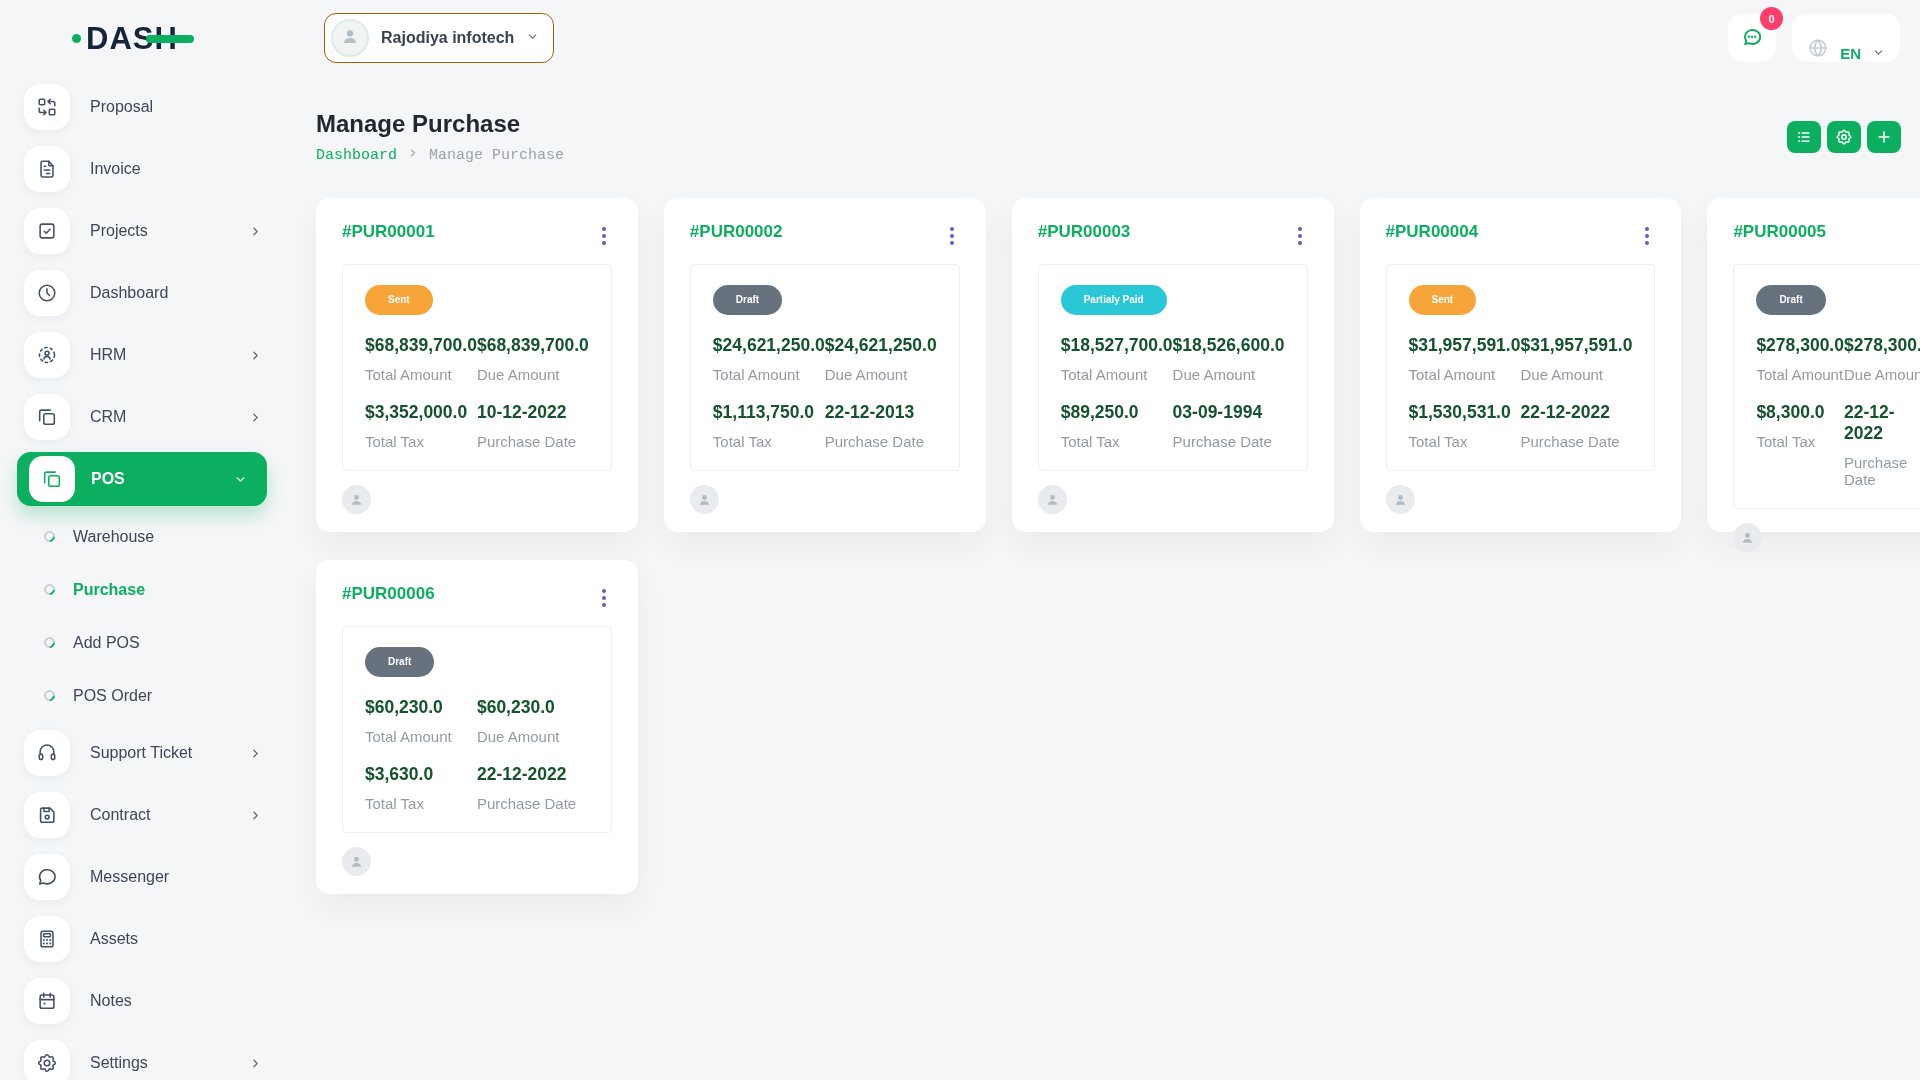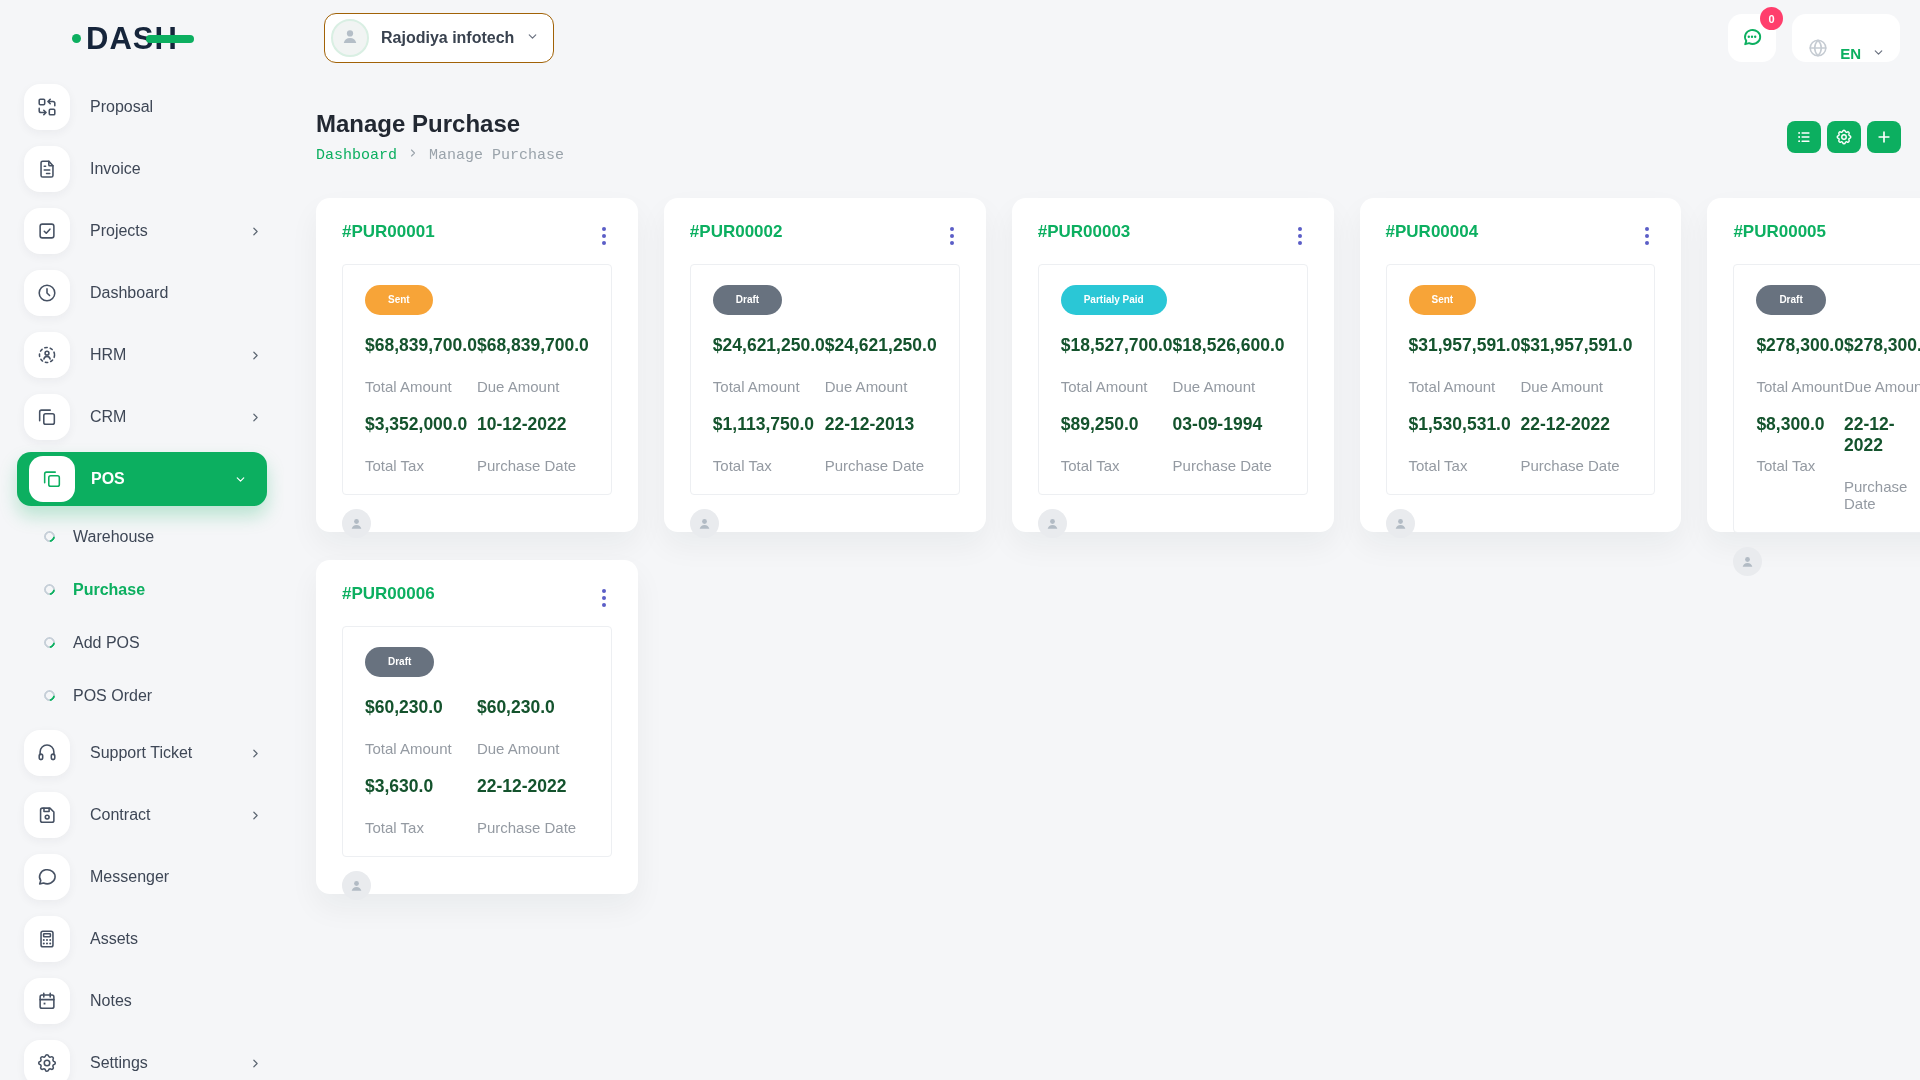--- a/index.html
+++ b/index.html
@@ -74,21 +74,21 @@
   .cards { display:grid; grid-template-columns:repeat(5,1fr); column-gap:26px; row-gap:28px; padding:34px 19px 0 32px; }
   .card { background:#fff; border-radius:14px; height:334px; padding:24px 26px; box-shadow:0 14px 30px rgba(23,32,46,.05); }
   .card-head { display:flex; align-items:flex-start; justify-content:space-between; }
   .card-id { color:#0CAF60; font-weight:700; font-size:17px; cursor:pointer; }
   .kebab { display:flex; flex-direction:column; gap:3px; background:none; border:none; cursor:pointer; padding:5px 6px; }
   .kebab i { width:4px; height:4px; border-radius:50%; background:#5B5EC7; display:block; }
   .card-box { border:1px solid #edeff2; border-radius:4px; margin-top:14px; padding:20px 22px; }
   .badge { display:inline-block; border-radius:17px; color:#fff; font-size:10px; font-weight:600; padding:10px 23px; line-height:1; }
   .metrics { display:grid; grid-template-columns:1fr 1fr; row-gap:19px; margin-top:20px; }
   .m-value { font-size:17.5px; font-weight:700; color:#14532d; }
-  .m-label { font-size:15px; color:#949aa2; margin-top:22px; }
+  .m-label { font-size:15px; color:#949aa2; margin-top:10px; }
   .card-avatar { width:29px; height:29px; border-radius:50%; background:#e9ebee; color:#b2bbc4; display:flex; align-items:center; justify-content:center; margin-top:14px; cursor:pointer; overflow:hidden; }
   .card-avatar svg { width:17px; height:17px; }
 </style>
 </head>
 <body>
 
 <div class="app">
 
   <aside class="sidebar">
     <div class="logo-wrap">

